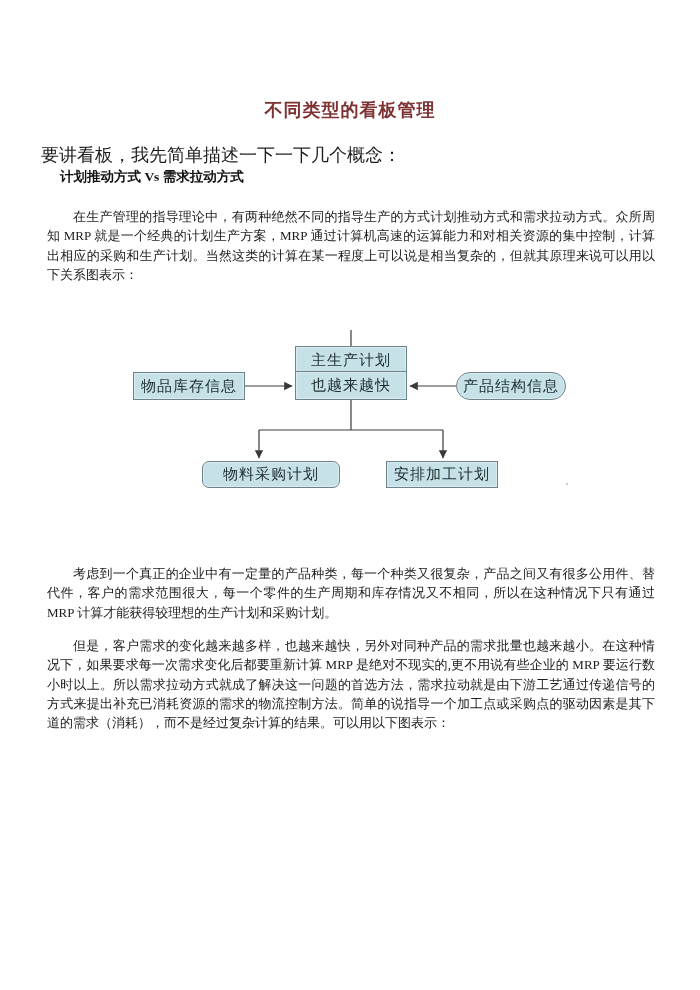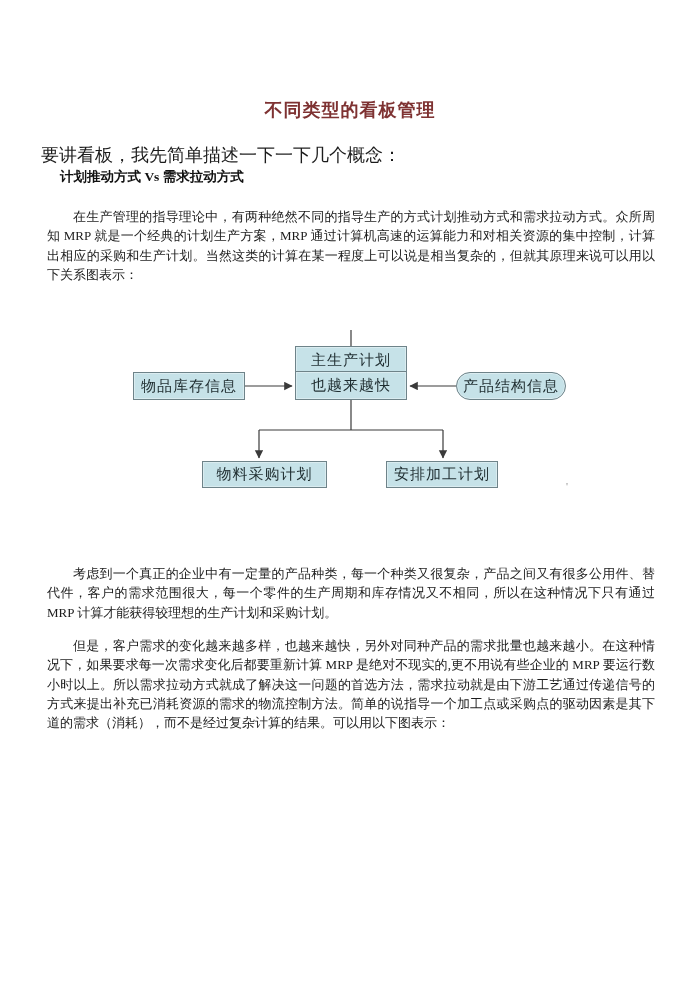--- a/index.html
+++ b/index.html
@@ -74,21 +74,21 @@
     justify-content: center;
     font-size: 15px;
     color: #1f2d30;
     box-sizing: border-box;
     letter-spacing: 1px;
   }
   .dbox-top          { left: 248px; top: 7px;   width: 112px; height: 28px; margin-top: 44px; }
   .dbox-left         { left: 86px;  top: 77px;  width: 112px; height: 28px; }
   .dbox-center       { left: 248px; top: 76px;  width: 112px; height: 29px; }
   .dbox-right        { left: 409px; top: 77px;  width: 110px; height: 28px; border-radius: 14px; }
-  .dbox-bottom-left  { left: 155px; top: 166px; width: 125px; height: 27px; }
+  .dbox-bottom-left  { left: 155px; top: 166px; width: 138px; height: 27px; border-radius: 7px; }
   .dbox-bottom-right { left: 339px; top: 166px; width: 112px; height: 27px; }
 
   .arrow-layer {
     position: absolute;
     top: 0; left: 0;
     width: 610px;
     height: 205px;
     pointer-events: none;
   }
   .stray-mark {

